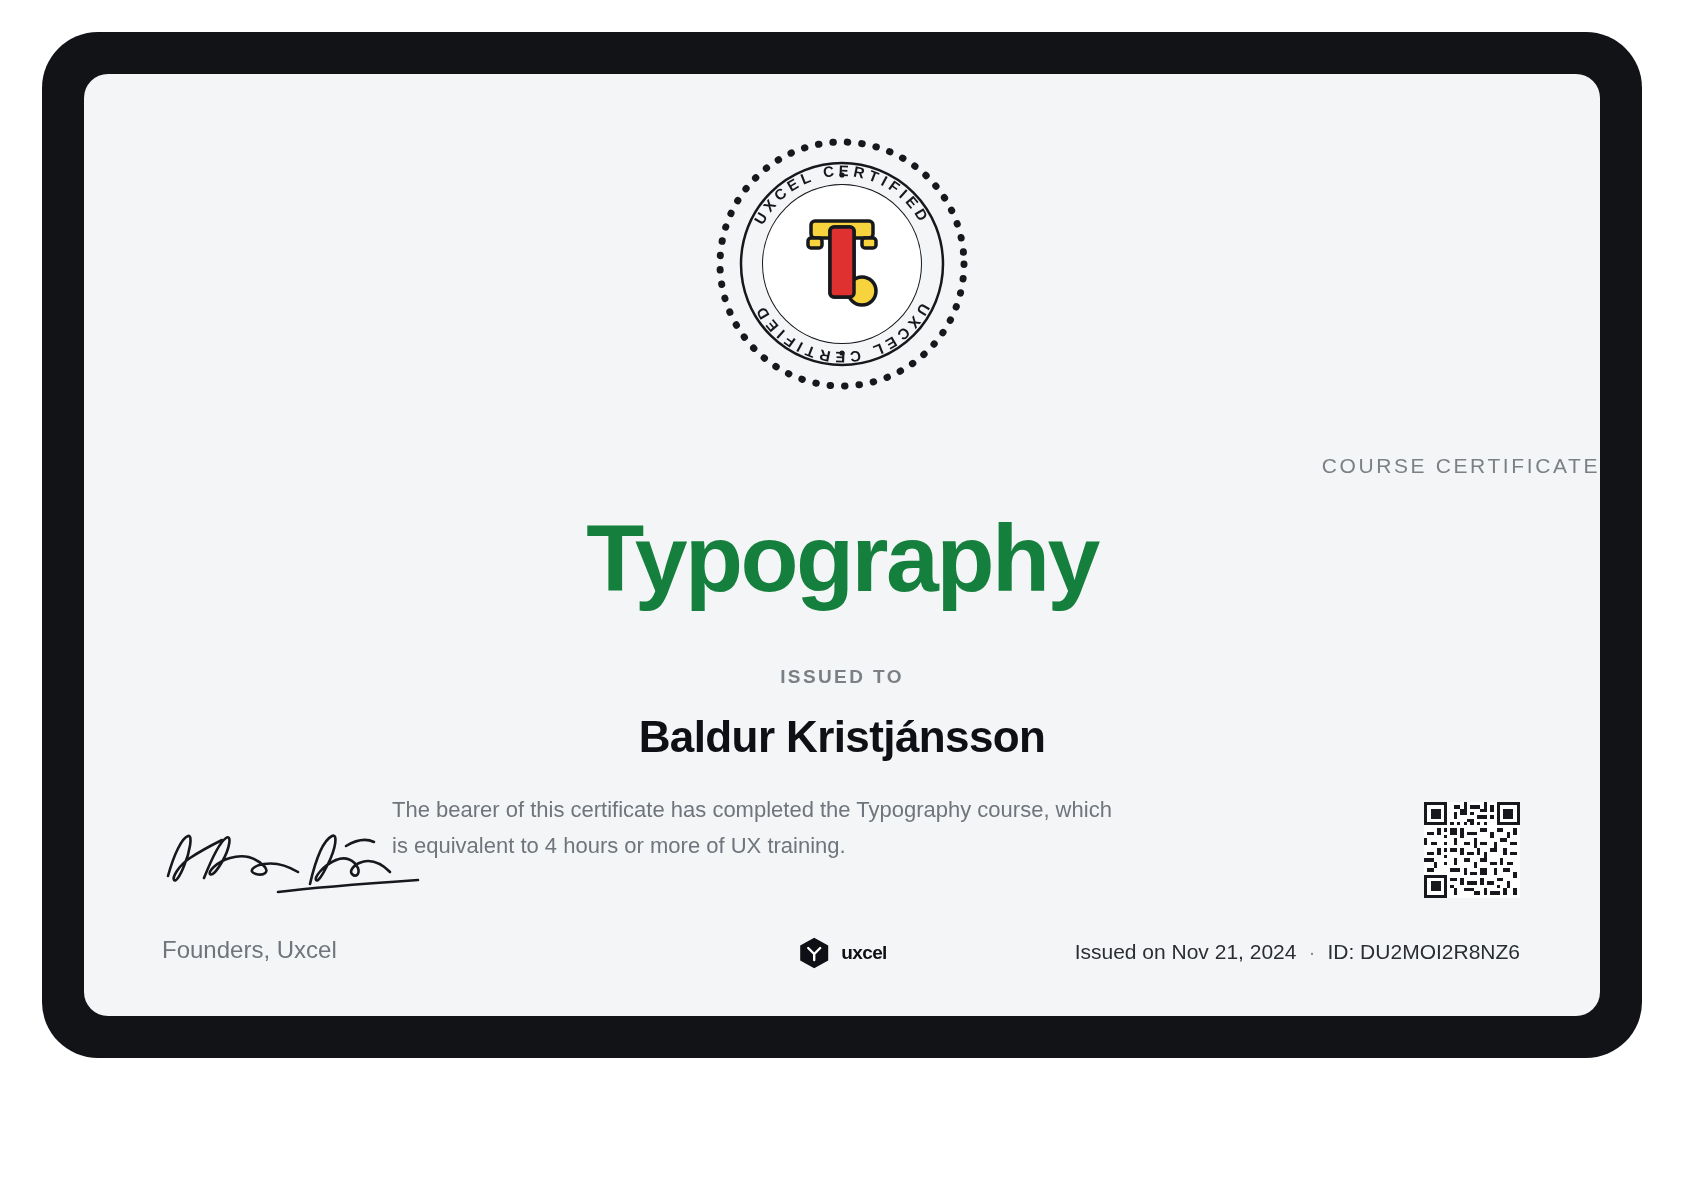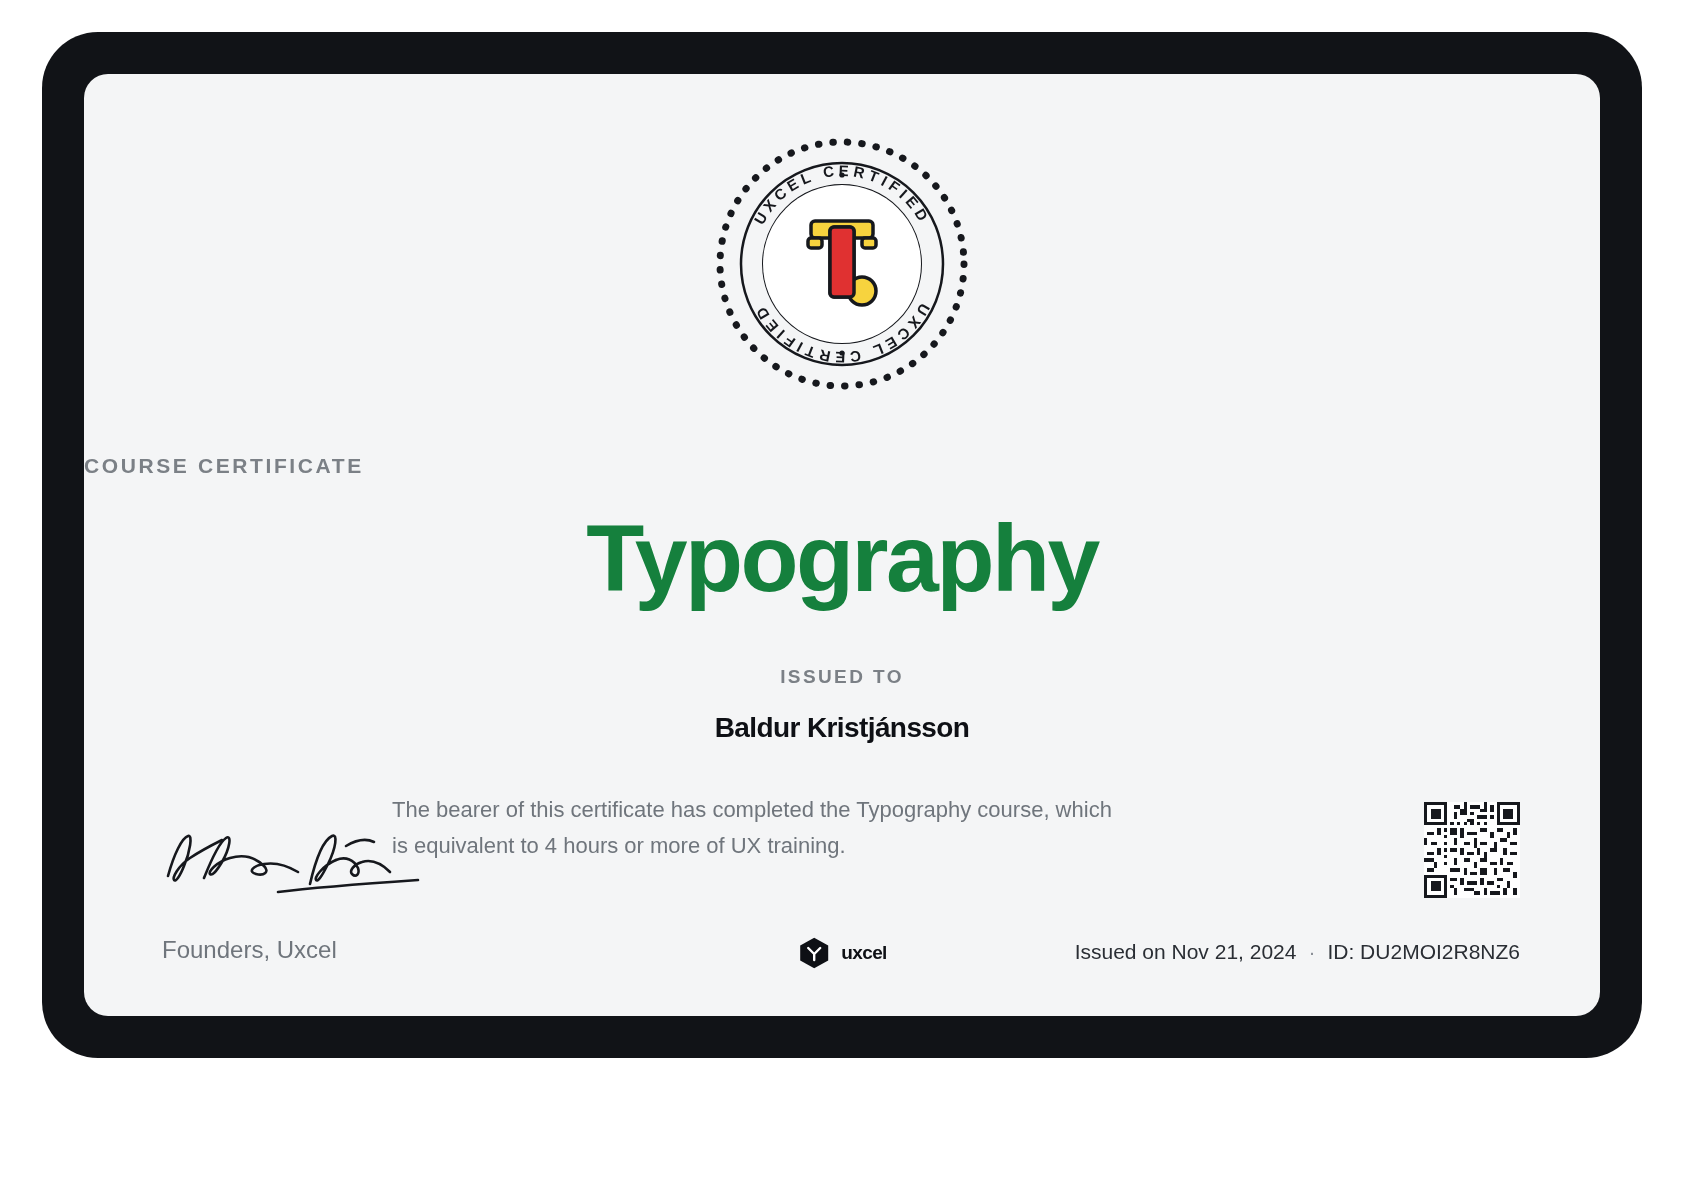--- a/index.html
+++ b/index.html
@@ -45,23 +45,23 @@
     height: 270px;
   }
   .seal-wrap svg { display: block; }
 
   
   .course-label {
     position: absolute;
     top: 380px;
     left: 0;
     right: 0;
-    text-align: left;
+    text-align: right;
     font-size: 21px;
-    font-weight: bold;
+    font-weight: normal;
     letter-spacing: 2.6px;
     color: #7b8086;
   }
   .course-title {
     position: absolute;
     top: 425px;
     left: 0;
     right: 0;
     text-align: center;
     font-size: 95px;
@@ -80,21 +80,21 @@
     font-weight: bold;
     letter-spacing: 2.4px;
     color: #7b8086;
   }
   .recipient-name {
     position: absolute;
     top: 638px;
     left: 0;
     right: 0;
     text-align: center;
-    font-size: 28px;
+    font-size: 44px;
     font-weight: bold;
     letter-spacing: -0.6px;
     color: #0e1015;
   }
   .description {
     position: absolute;
     top: 718px;
     left: 50%;
     transform: translateX(-50%);
     width: 900px;

